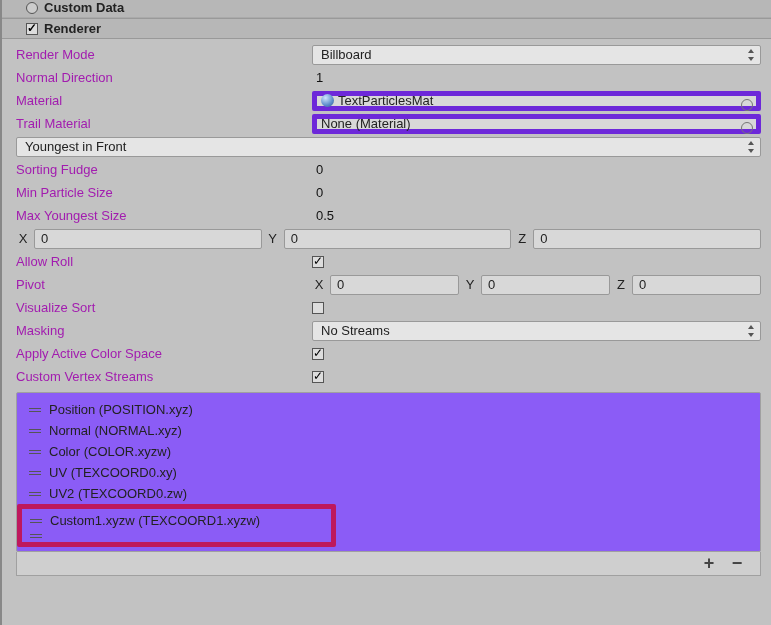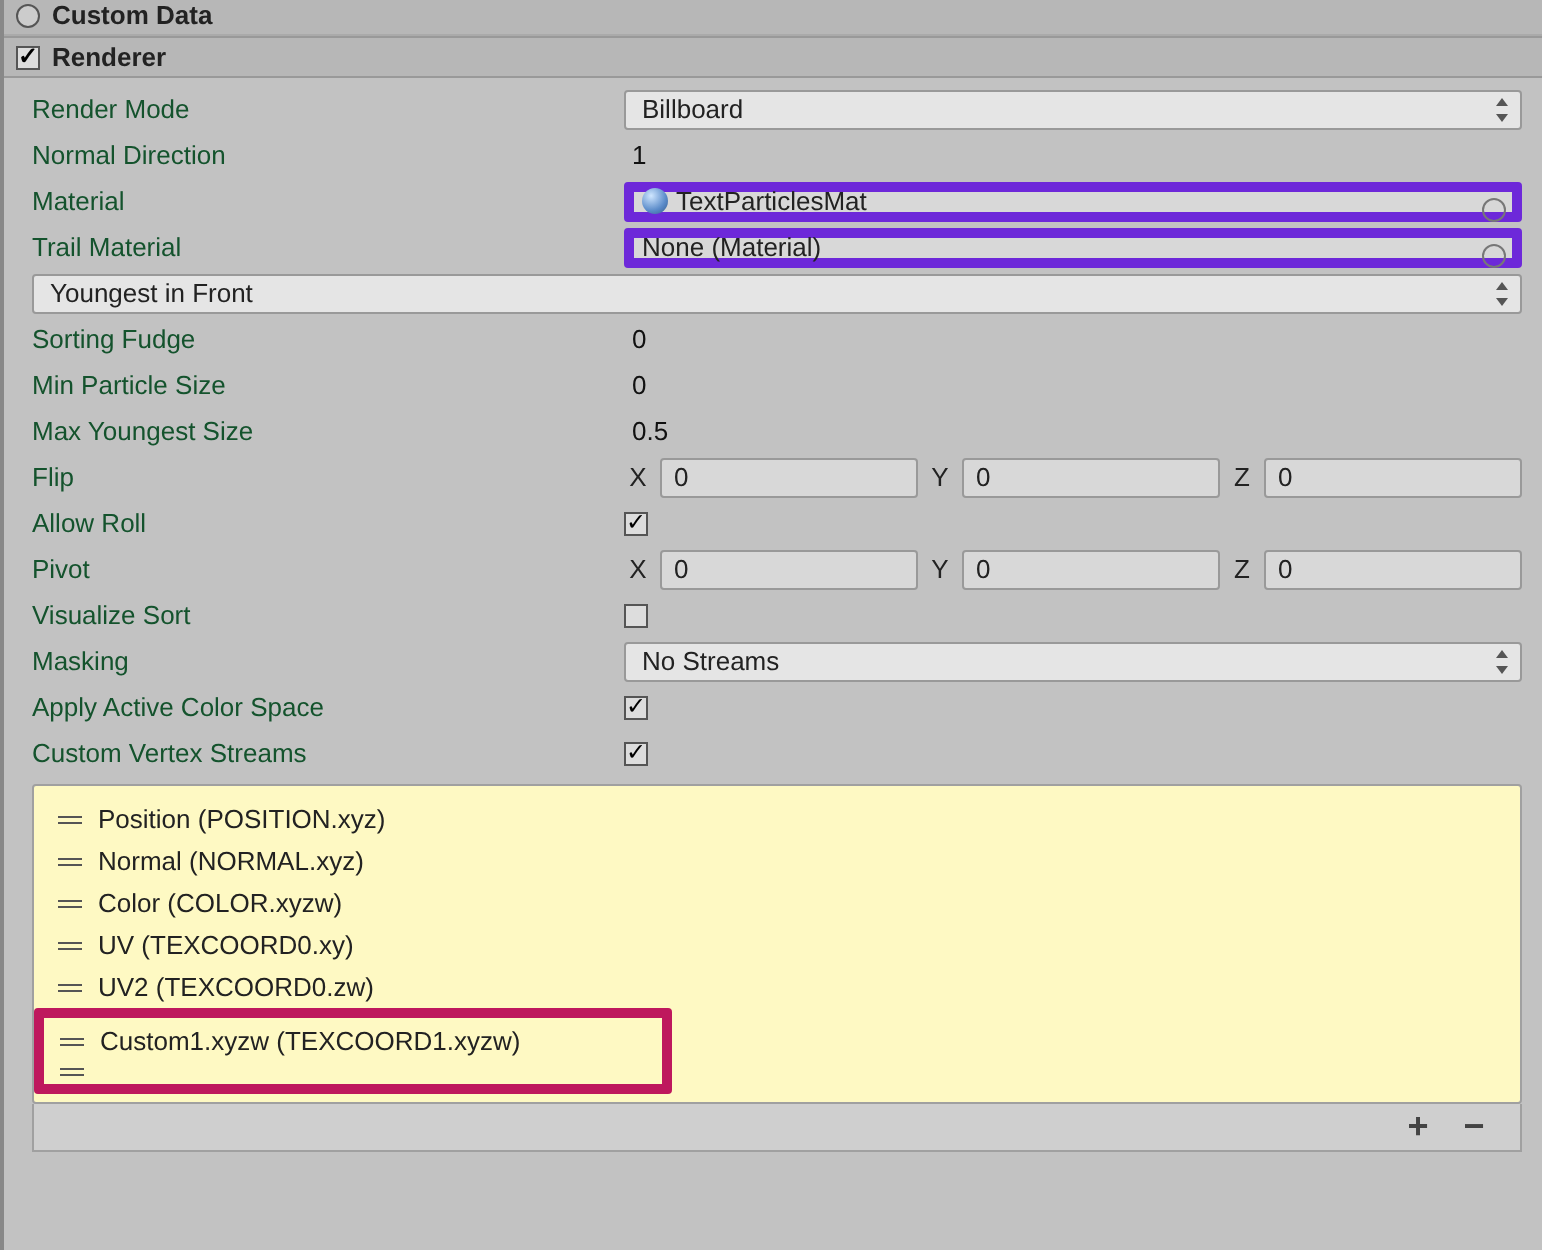--- a/index.html
+++ b/index.html
@@ -14,21 +14,21 @@
   }
   .panel {
     border-left: 2px solid #888;
     width:100%;
     height:100%;
   }
   .module-header {
     background: #b7b7b7;
     border-top: 1px solid #999;
     border-bottom: 1px solid #999;
-    padding: 2px 6px;
+    padding: 2px 24px;
     display: flex;
     align-items: center;
     gap: 6px;
     font-weight: bold;
     font-size: 13px;
   }
   .module-header.collapsed {
     border-bottom:1px solid #aaa;
   }
   .radio {
@@ -56,21 +56,21 @@
   }
   .row {
     display: flex;
     align-items: center;
     min-height: 23px;
     padding: 0 10px 0 14px;
   }
   .label {
     flex: 0 0 296px;
     font-size: 13px;
-    color: #14532d;
+    color: #a21caf;
   }
   .field-area {
     flex: 1;
     display:flex;
     align-items:center;
     gap:4px;
   }
   .dropdown {
     flex:1;
     background: #e5e5e5;
@@ -148,21 +148,21 @@
     background:#d8d8d8;
     border:1px solid #999;
     border-radius:2px;
     height:20px;
     line-height:18px;
     padding:0 6px;
     font-size:13px;
   }
   .streams-box{
     margin: 4px 10px 0 14px;
-    background:#fef9c3;
+    background:#8b5cf6;
     border:1px solid #a0a0a0;
     border-radius:2px;
     padding: 6px 4px 4px 4px;
   }
   .stream-item{
     display:flex;
     align-items:center;
     gap:8px;
     padding:3px 8px;
     font-size:13px;
@@ -285,21 +285,20 @@
 
     <div class="row">
       <div class="label">Max Youngest Size</div>
       <div class="field-area">
           <div class="textval">0.5</div>
         </div>
     </div>
 
 
     <div class="row">
-      <div class="label">Flip</div>
       <div class="field-area">
         <div class="xyz">
           <span class="lbl">X</span>
           <div class="num">0</div>
           <span class="lbl">Y</span>
           <div class="num">0</div>
           <span class="lbl">Z</span>
           <div class="num">0</div>
         </div>
       </div>

